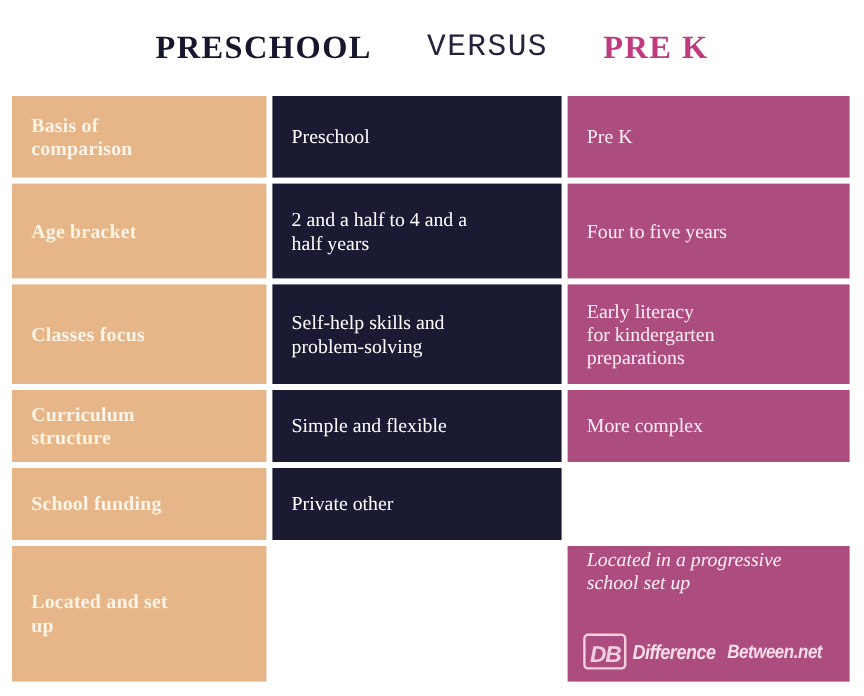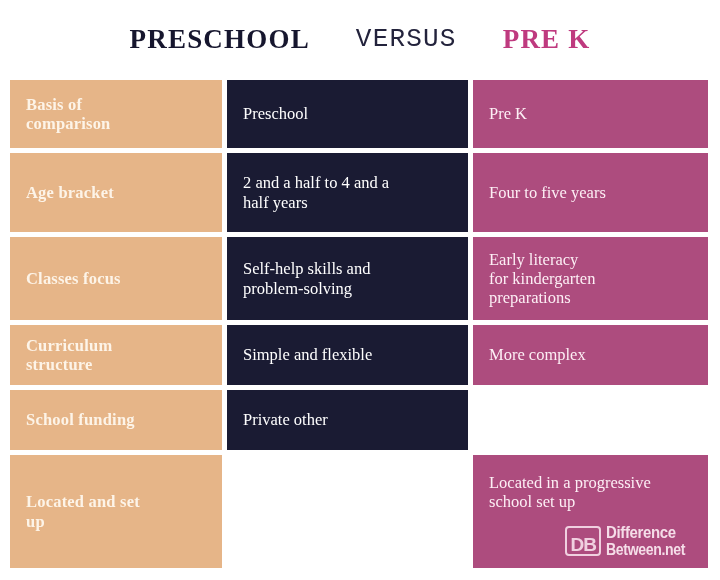--- a/index.html
+++ b/index.html
@@ -139,21 +139,21 @@
   .logo-badge span {
     font-family: "Liberation Sans", "DejaVu Sans", sans-serif;
     font-weight: bold;
     font-size: 19px;
     color: #f6dbe8;
     letter-spacing: -1px;
     line-height: 1;
   }
   .logo-words {
     display: flex;
-    flex-direction: column;
+    flex-direction: row;
     justify-content: space-between;
     line-height: 1.0;
   }
   .logo-words span {
     font-family: "Liberation Sans", "DejaVu Sans", sans-serif;
     font-weight: bold;
     font-size: 17px;
     color: #fbe9f1;
     letter-spacing: -0.4px;
     transform: scaleX(0.88);
@@ -238,21 +238,21 @@
       <div class="cell c-pre">
         <span class="txt">Private other</span>
       </div>
     </div>
 
     <div class="row" style="top:375px; height:113px;">
       <div class="cell c-basis">
         <span class="txt">Located and set
 up</span>
       </div>
-      <div class="cell c-prek" style="align-items:flex-start; padding-top:18px;">
+      <div class="cell c-prek" style="align-items:flex-start; padding-top:2px;font-style:italic;">
         <span class="txt">Located in a progressive
 school set up</span>
 
         <div class="logo">
           <div class="logo-badge">
             <span>DB</span>
           </div>
           <div class="logo-words">
             <span class="line1">Difference</span>
             <span class="line2">Between.net</span>

